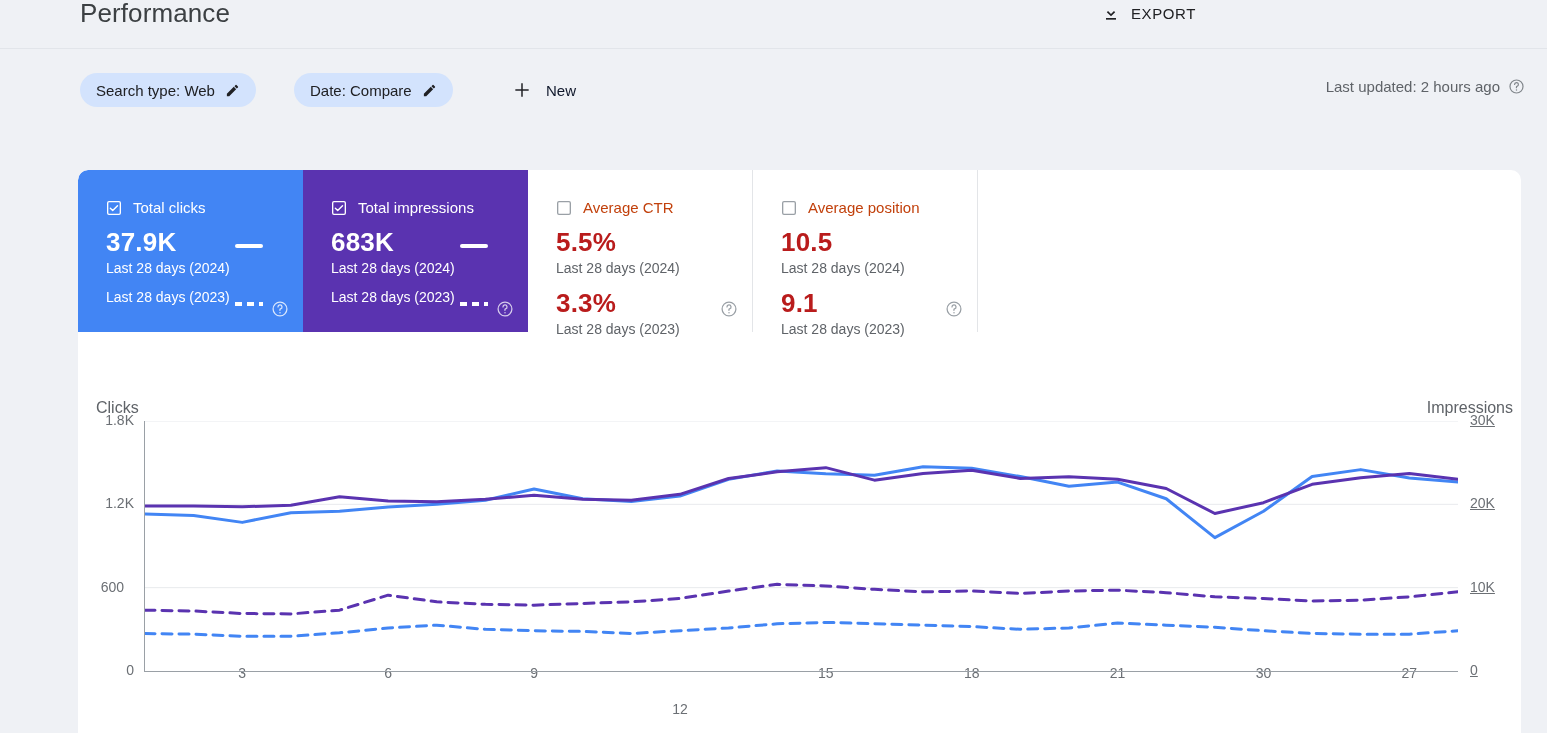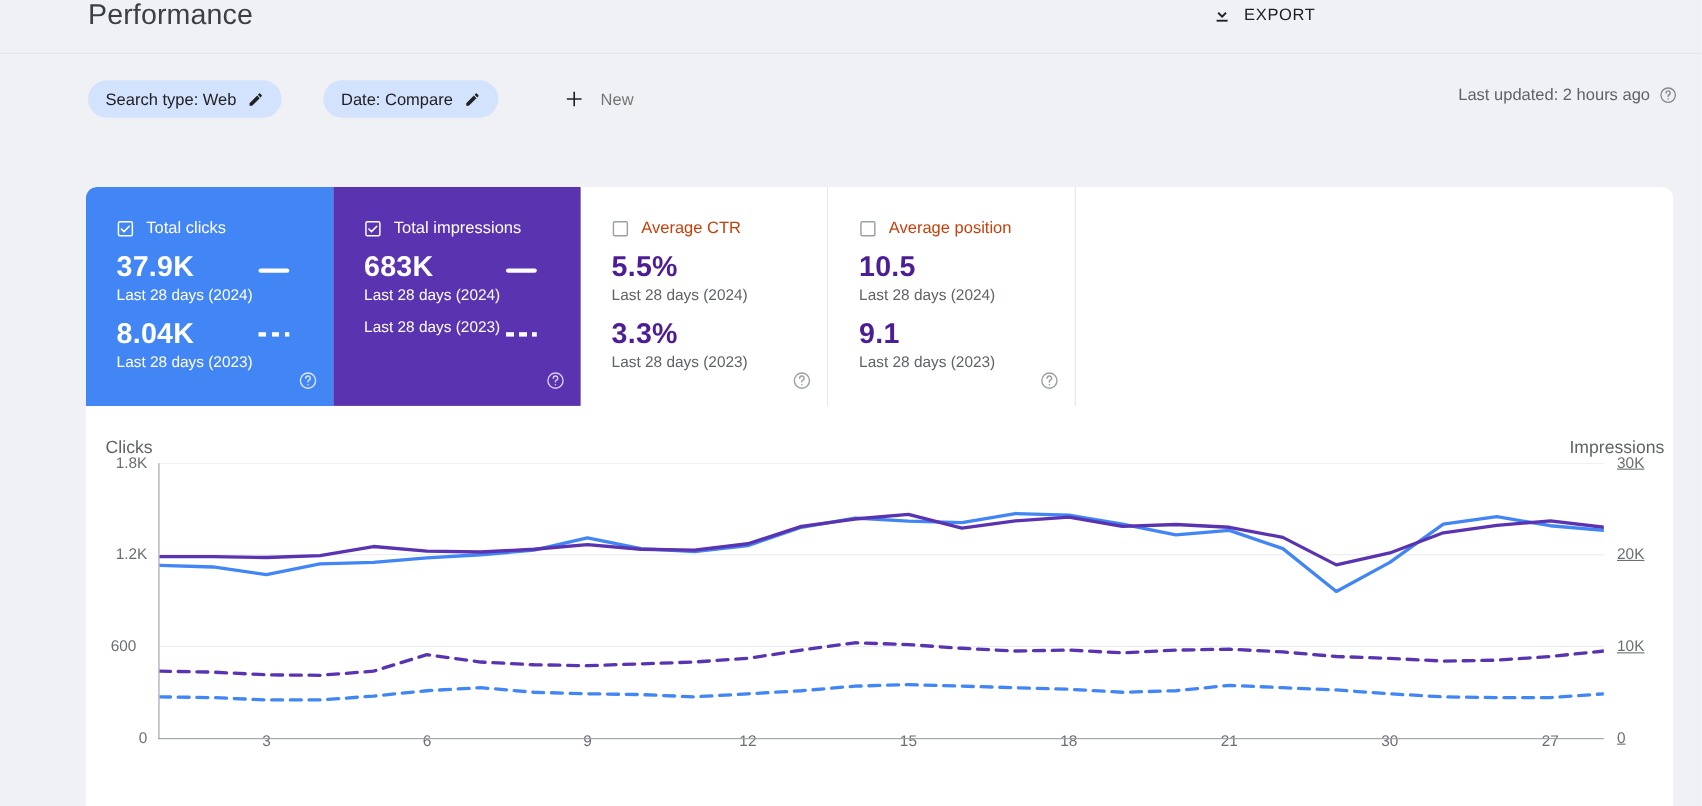--- a/index.html
+++ b/index.html
@@ -43,56 +43,56 @@
     padding:0 16px;cursor:pointer;
     font-size:15px;color:#202124;
     white-space:nowrap;
   }
   .chip-1{left:80px;}
   .chip-2{left:294px;}
   .pencil{width:15px;height:15px;display:block;}
   .new-btn{
     position:absolute;left:504px;top:24px;height:34px;
     display:flex;align-items:center;gap:14px;
-    padding:0 8px;cursor:pointer;font-size:15px;color:#737373;
+    padding:0 8px;cursor:pointer;font-size:15px;color:#0f172a;
   }
   .plus{width:20px;height:20px;display:block;}
   .last-updated{
     position:absolute;right:22px;top:29px;
     display:flex;align-items:center;gap:8px;
     font-size:15px;color:#5f6368;
   }
   .q-icon{width:17px;height:17px;display:block;}
   
   .panel{
     position:absolute;left:78px;top:170px;
     width:1443px;height:600px;
     background:#fff;border-radius:10px 10px 0 0;
     overflow:hidden;
   }
   
   .tiles{position:absolute;left:0;top:0;height:199px;display:flex;}
   .tile{
-    position:relative;width:225px;height:199px;
+    position:relative;width:225px;height:162px;
     padding:28px 0 0 28px;box-sizing:border-box;
     cursor:pointer;
   }
   .tile.sel-blue{background:#4285f4;color:#fff;}
   .tile.sel-purple{background:#5a33b0;color:#fff;}
   .tile.plain{background:#fff;color:#5f6368;border-right:1px solid #e3e5e8;}
   .tile.first{border-radius:10px 0 0 0;}
   .tile-head{display:flex;align-items:center;gap:11px;height:19px;}
   .cbox{width:16px;height:16px;display:block;flex:none;}
   .tile-label{font-size:15px;line-height:19px;white-space:nowrap;}
   .tile.plain .tile-label{color:#c2410c;}
   .tile-big{
     font-size:26px;font-weight:700;line-height:30px;margin-top:10px;
     letter-spacing:.2px;
   }
-  .tile.plain .tile-big{color:#4c1d95;}
+  .tile.plain .tile-big{color:#b91c1c;}
   .tile-sub{font-size:14px;line-height:18px;margin-top:2px;white-space:nowrap;}
   .tile-blk2{margin-top:11px;}
   .legline{position:absolute;right:40px;width:28px;height:4px;}
   .legline.solid{background:#fff;border-radius:2px;}
   .legline.dashed{
     background:repeating-linear-gradient(to right,#fff 0 7px,transparent 7px 12px);
   }
   .lg1{top:74px;}
   .lg2{top:132px;}
   .help-dot{
@@ -183,21 +183,20 @@
           <svg width="16" height="16" viewBox="0 0 24 24">
             <rect x="2.5" y="2.5" width="19" height="19" rx="2" fill="none" stroke="#fff" stroke-width="2"></rect>
             <path d="M6.5 12.3l3.6 3.6 7.2-7.4" fill="none" stroke="#fff" stroke-width="2.1" stroke-linecap="round" stroke-linejoin="round"></path>
           </svg>
         </span>
         <span class="tile-label">Total clicks</span>
       </div>
       <div class="tile-big">37.9K</div>
       <div class="tile-sub">Last 28 days (2024)</div>
       <div class="tile-blk2">
-        <div class="tile-big">8.04K</div>
         <div class="tile-sub">Last 28 days (2023)</div>
       </div>
       <span class="legline solid lg1"></span>
       <span class="legline dashed lg2"></span>
       <span class="help-dot">
         <svg width="18" height="18" viewBox="0 0 24 24" fill="none" stroke="rgba(255,255,255,.8)" stroke-width="1.7">
           <circle cx="12" cy="12" r="9.2"></circle>
           <path d="M9.3 9.2a2.7 2.7 0 1 1 3.4 2.6c-.6.2-.8.7-.8 1.3v.6" stroke-linecap="round"></path>
           <circle cx="12" cy="17" r="1" fill="rgba(255,255,255,.8)" stroke="none"></circle>
         </svg>
@@ -293,21 +292,21 @@
     <div id="ytickR">
         <div class="tick tick-r" style="left: 1392px; top: 293px;">0</div>
         <div class="tick tick-r" style="left: 1392px; top: 209.667px;">10K</div>
         <div class="tick tick-r" style="left: 1392px; top: 126.333px;">20K</div>
         <div class="tick tick-r" style="left: 1392px; top: 43px;">30K</div>
       </div>
     <div id="xticks">
         <div class="xtick" style="left: 164.259px;">3</div>
         <div class="xtick" style="left: 310.148px;">6</div>
         <div class="xtick" style="left: 456.037px;">9</div>
-        <div class="xtick" style="left: 601.926px;">12</div>
+        <div class="xtick" style="left: 601.926px; margin-top: 36px;">12</div>
         <div class="xtick" style="left: 747.815px;">15</div>
         <div class="xtick" style="left: 893.704px;">18</div>
         <div class="xtick" style="left: 1039.59px;">21</div>
         <div class="xtick" style="left: 1185.48px;">30</div>
         <div class="xtick" style="left: 1331.37px;">27</div>
       </div>
 
     <div class="yaxis-line"></div>
     <div class="xaxis-line"></div>
 

